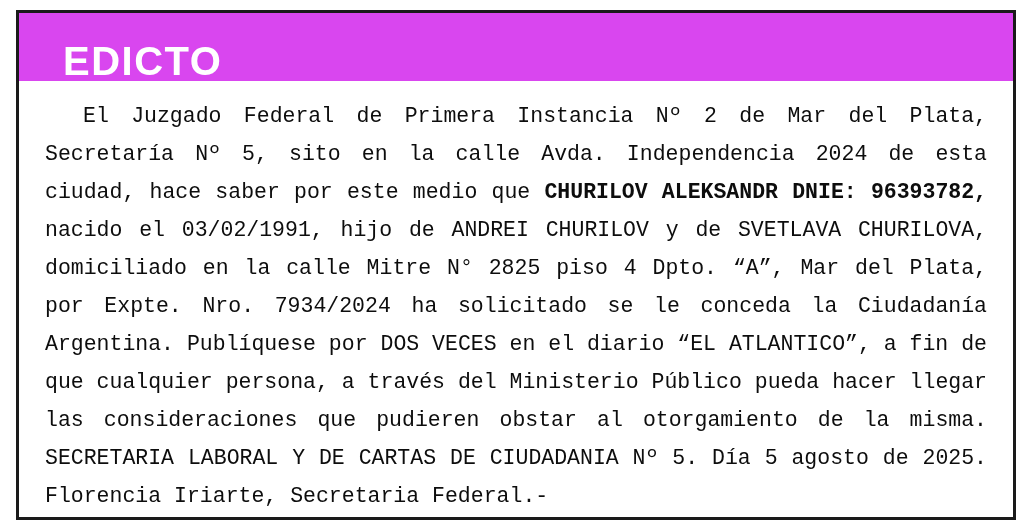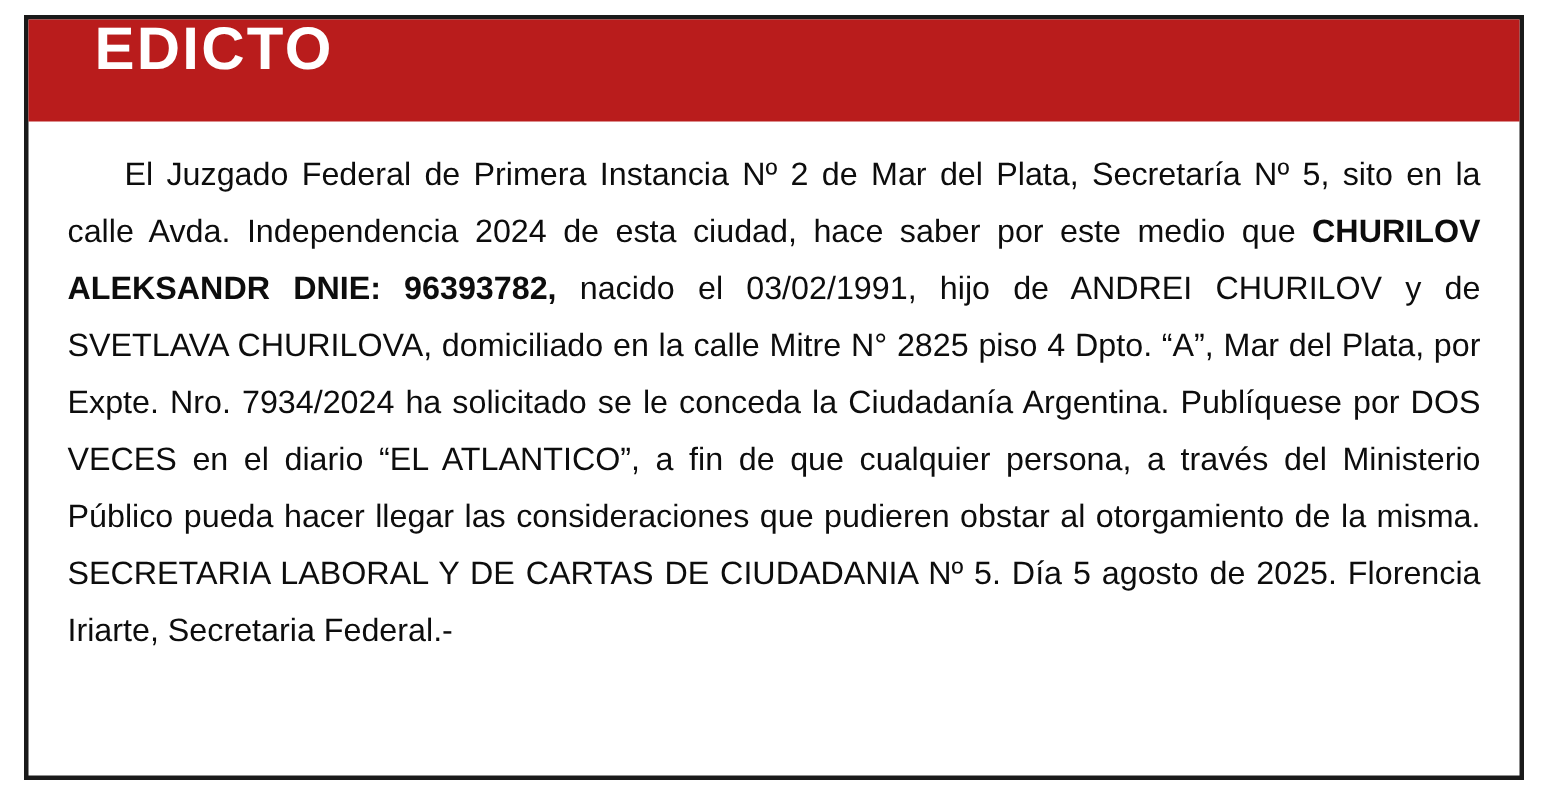--- a/index.html
+++ b/index.html
@@ -17,24 +17,24 @@
     position: absolute;
     left: 16px;
     top: 10px;
     width: 1000px;
     height: 510px;
     box-sizing: border-box;
     border: 3px solid #1a1a1a;
     background: #ffffff;
   }
   .notice-header {
-    background: #b91c1c;
+    background: #d946ef;
     height: 68px;
     display: flex;
-    align-items: flex-start;
+    align-items: flex-end;
     padding-left: 44px;
     box-sizing: border-box;
   }
   .notice-title {
     color: #ffffff;
     font-size: 40px;
     font-weight: bold;
     letter-spacing: 1.5px;
     font-family: "Liberation Sans", sans-serif;
     line-height: 1;
@@ -42,21 +42,21 @@
   .notice-body {
     padding: 16px 26px 10px 26px;
     box-sizing: border-box;
   }
   .notice-text {
     font-size: 21.5px;
     line-height: 38px;
     color: #0d0d0d;
     text-align: justify;
     text-justify: inter-word;
-    font-family: Liberation Sans, sans-serif;
+    font-family: Liberation Mono, monospace;
     margin: 0;
     text-indent: 38px;
     hyphens: manual;
   }
   .notice-text b {
     font-weight: bold;
   }
 </style>
 </head>
 <body>

